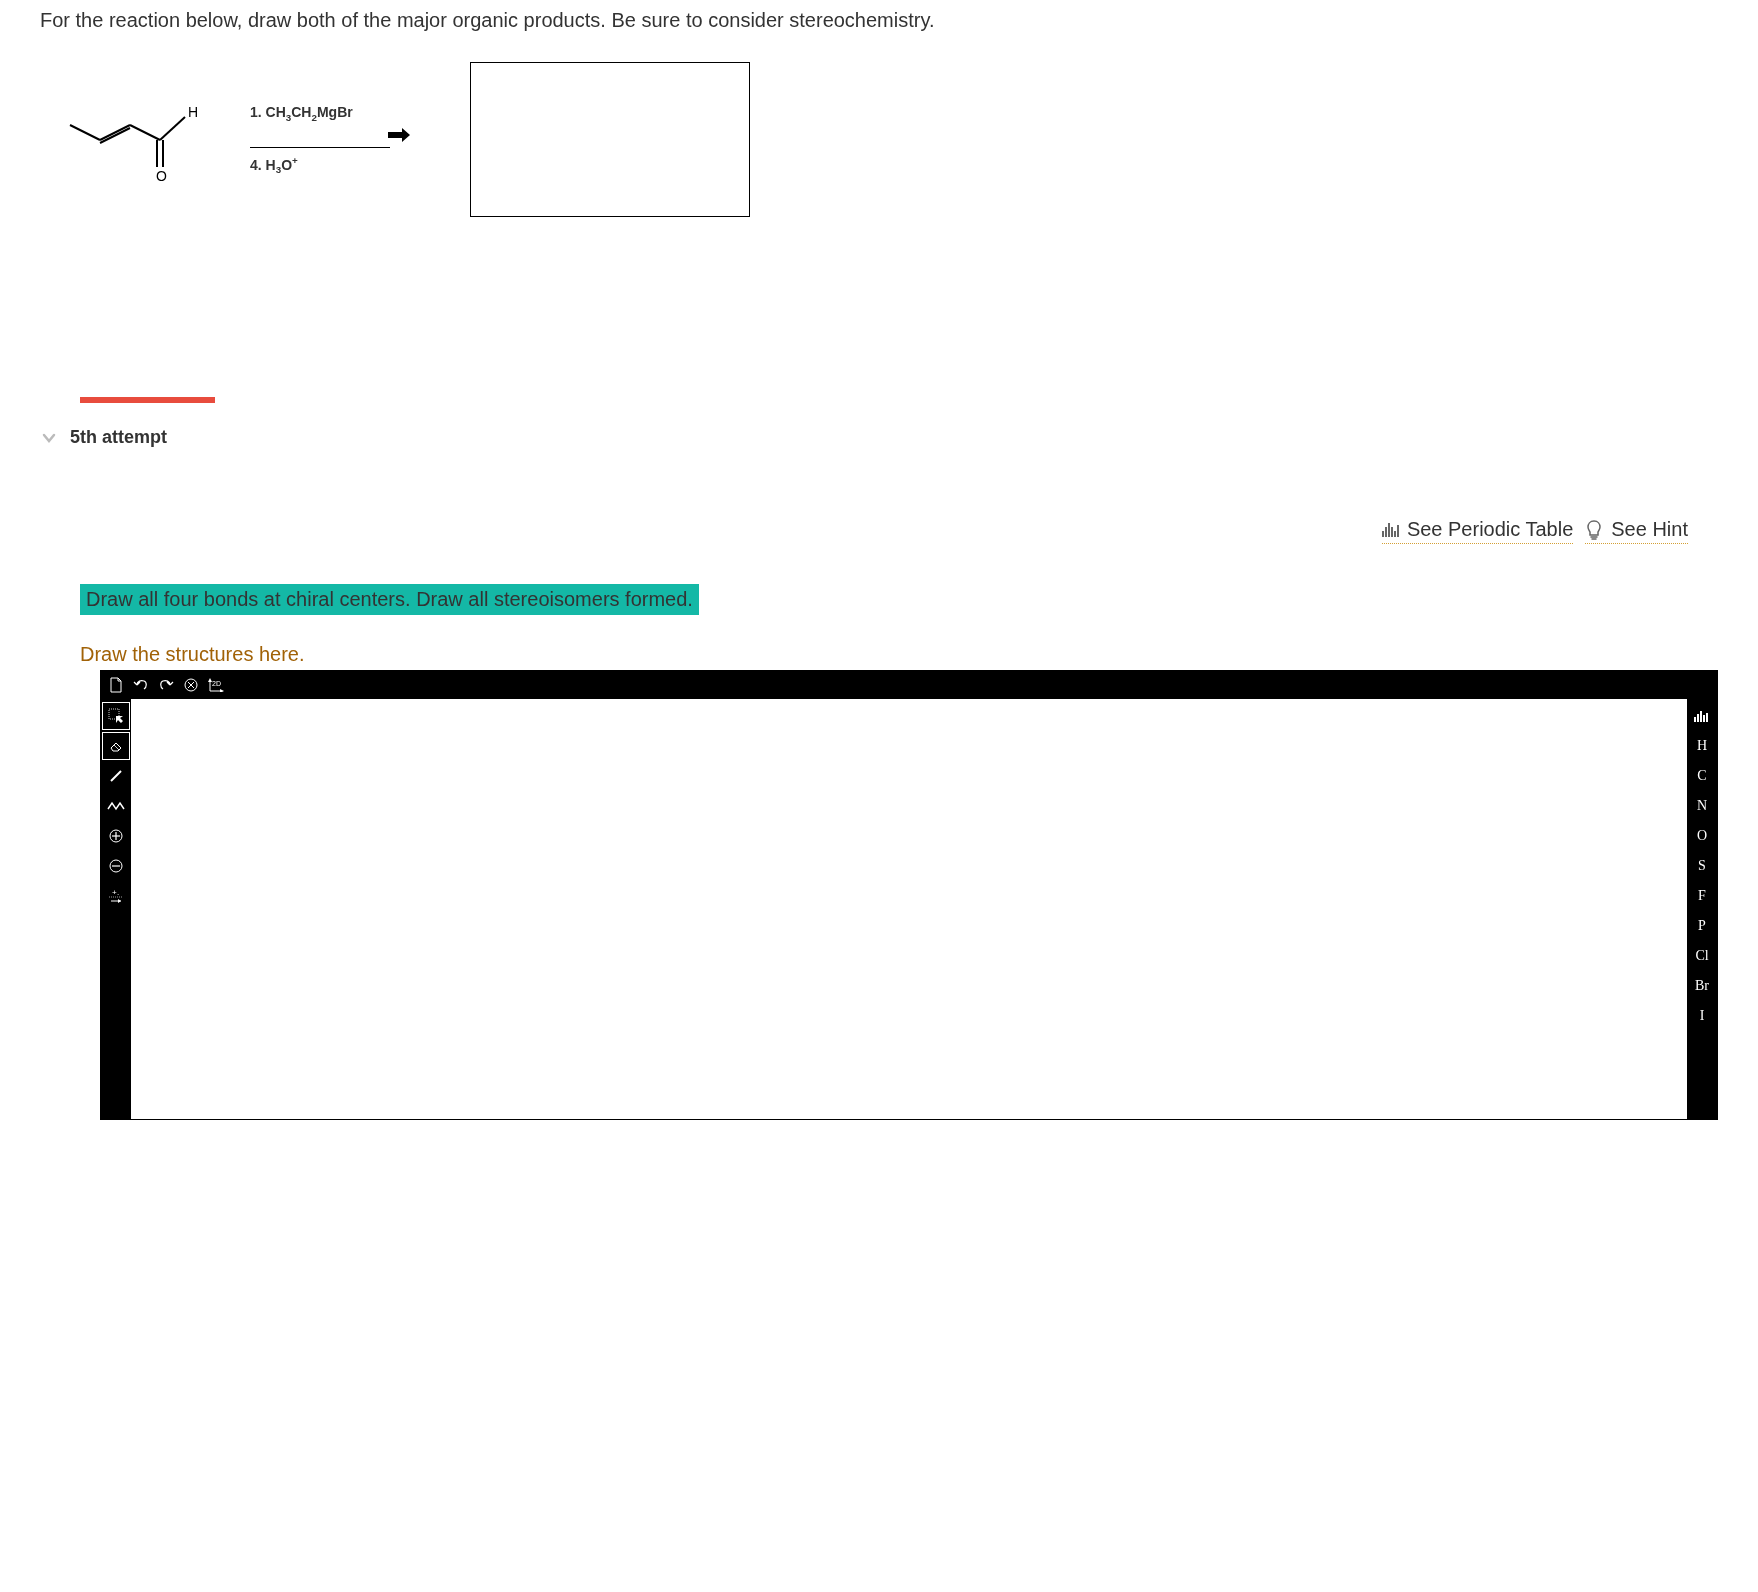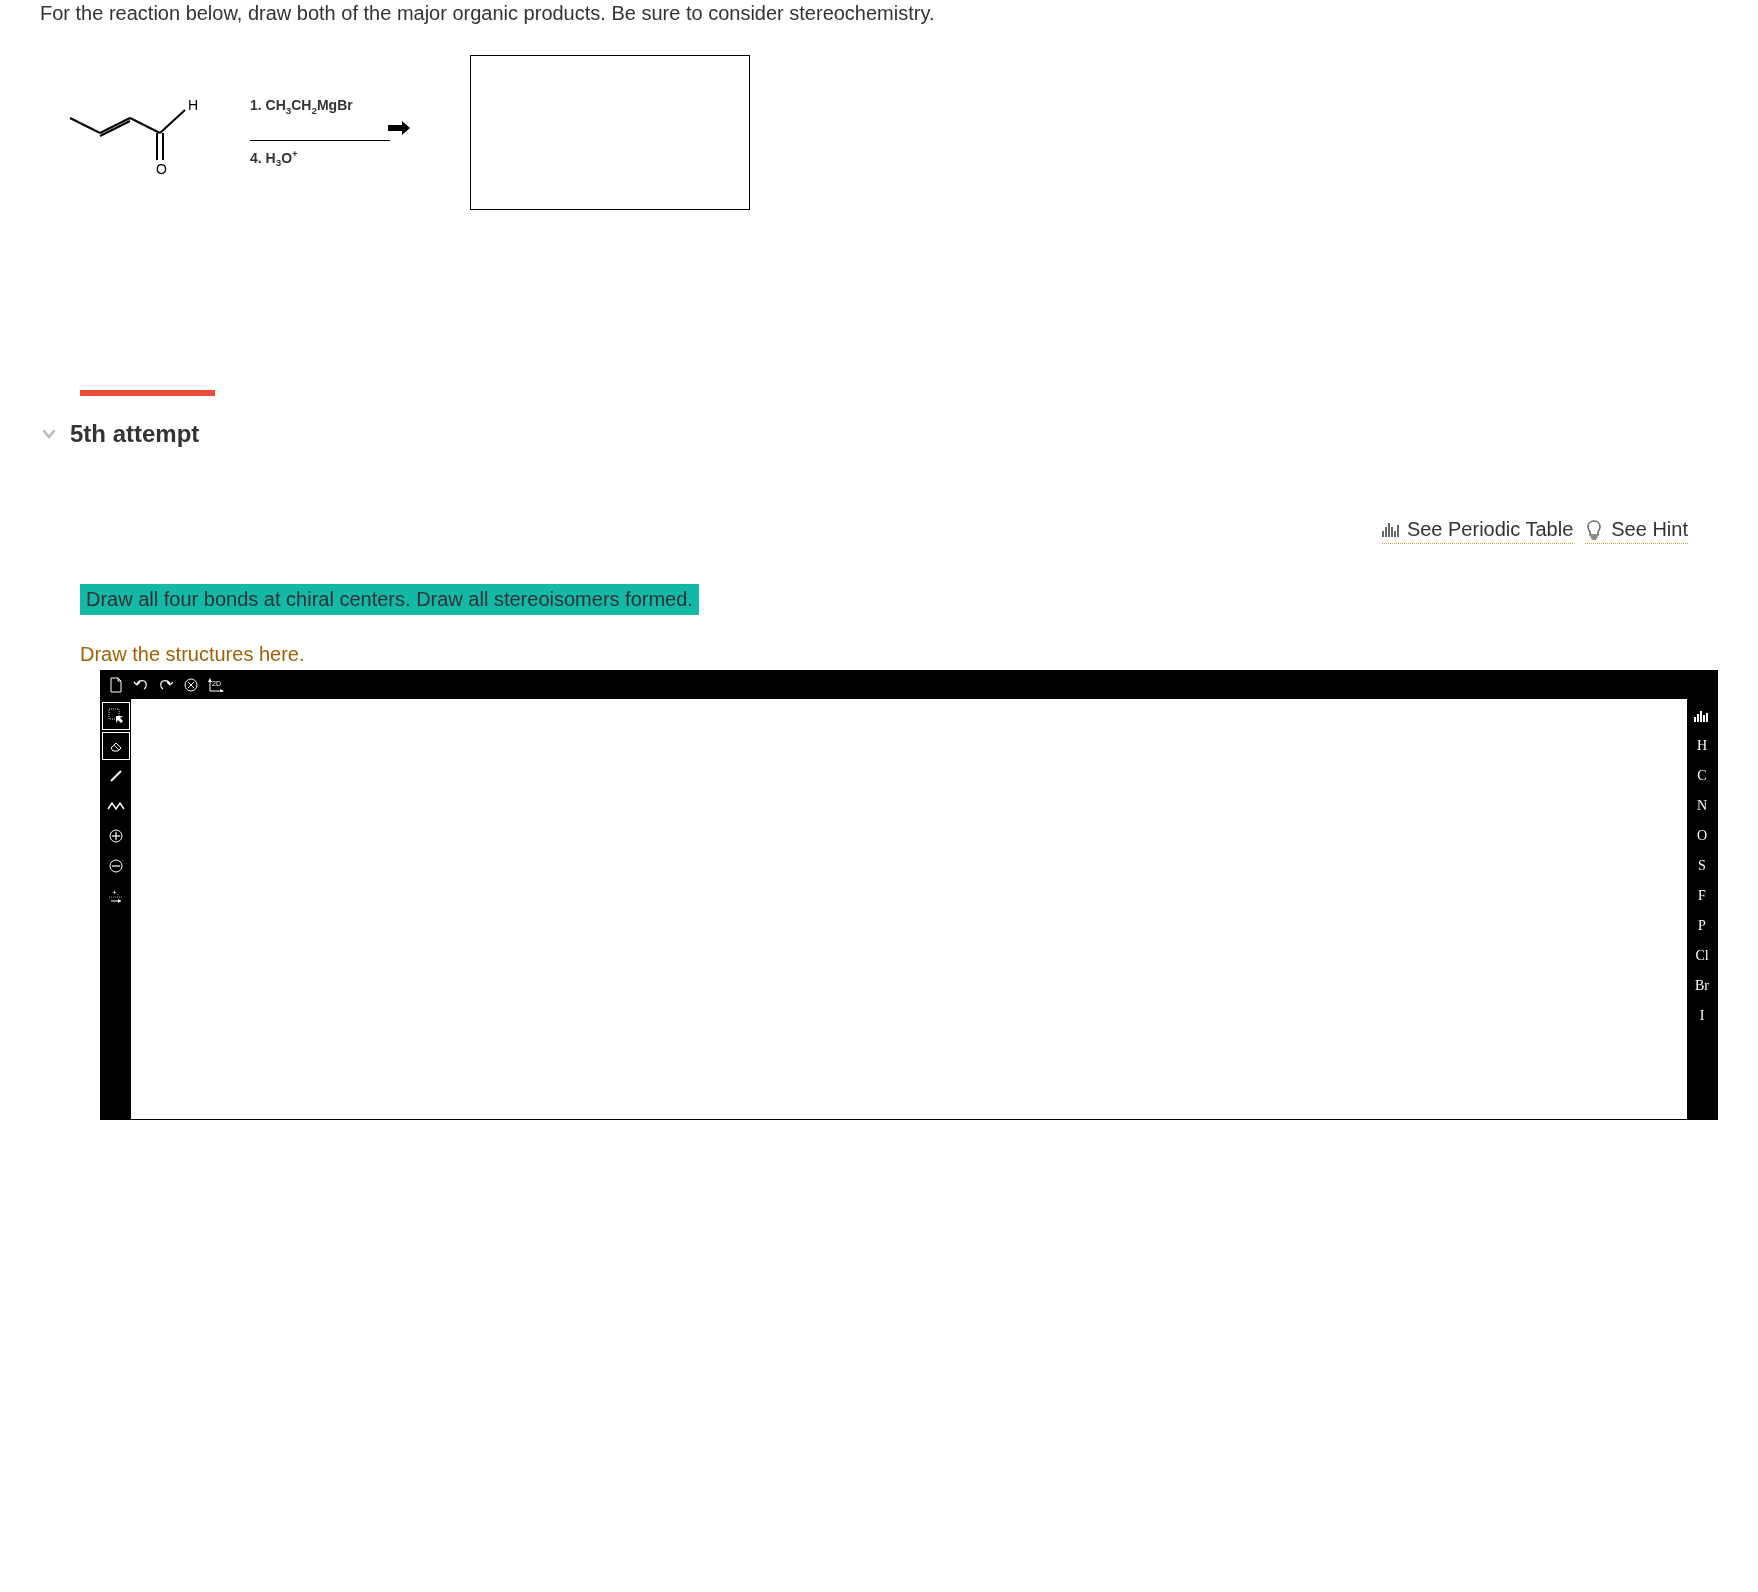--- a/index.html
+++ b/index.html
@@ -1,37 +1,37 @@
 <!DOCTYPE html>
 <html><head>
   <meta charset="utf-8">
   <style>
     * { margin: 0; padding: 0; box-sizing: border-box; }
     body { font-family: -apple-system, BlinkMacSystemFont, 'Segoe UI', Arial, sans-serif; background: #fff; color: #333; padding: 0 40px; }
     
-    .question-text { font-size: 20px; color: #333; margin-bottom: 30px; padding-top: 2px; }
+    .question-text { font-size: 20px; color: #333; margin-bottom: 30px; padding-top: 9px; }
     
     .reaction-area { display: flex; align-items: center; gap: 20px; margin-bottom: 180px; margin-left: 20px; }
     
     .structure-svg { width: 170px; height: 90px; }
     
     .reagents { font-family: Arial, sans-serif; font-size: 14px; line-height: 1.8; font-weight: bold; }
     .reagents .line1 { margin-bottom: 20px; }
     .reagents .divider { border-bottom: 1.5px solid #000; width: 140px; margin-bottom: 4px; }
     
     .arrow-svg { width: 22px; height: 14px; margin-left: -22px; margin-top: -10px; }
     
     .product-box { border: 1.5px solid #000; width: 280px; height: 155px; margin-left: 40px; }
     
     .progress-bar { height: 6px; background: #e0e0e0; width: 135px; margin-left: 40px; }
     .progress-fill { height: 100%; background: #e84c3d; width: 100%; }
     
     .attempt-header { display: flex; align-items: center; gap: 12px; margin-top: 24px; margin-bottom: 70px; }
     .chevron-icon { color: #999; }
-    .attempt-title { font-size: 24px; font-weight: 700; color: #333; }
+    .attempt-title { font-size: 18px; font-weight: 700; color: #333; }
     
     .helper-links { display: flex; justify-content: flex-end; gap: 12px; margin-bottom: 40px; padding-right: 30px; }
     .helper-link { display: flex; align-items: center; gap: 8px; color: #333; font-size: 20px; text-decoration: none; border-bottom: 1px dotted #d4a035; padding-bottom: 2px; cursor: pointer; }
     
     .instruction-highlight { background: #14b8a6; display: inline-block; padding: 4px 6px; font-size: 20px; color: #333; margin-bottom: 28px; margin-left: 40px; }
     
     .draw-label { font-size: 20px; color: #a16207; margin-left: 40px; margin-bottom: 4px; }
     
     .editor { background: #000; margin-left: 60px; margin-right: 0; border: 1px solid #000; }
     .editor-top-toolbar { display: flex; background: #000; height: 28px; align-items: center; padding-left: 4px; gap: 3px; }

